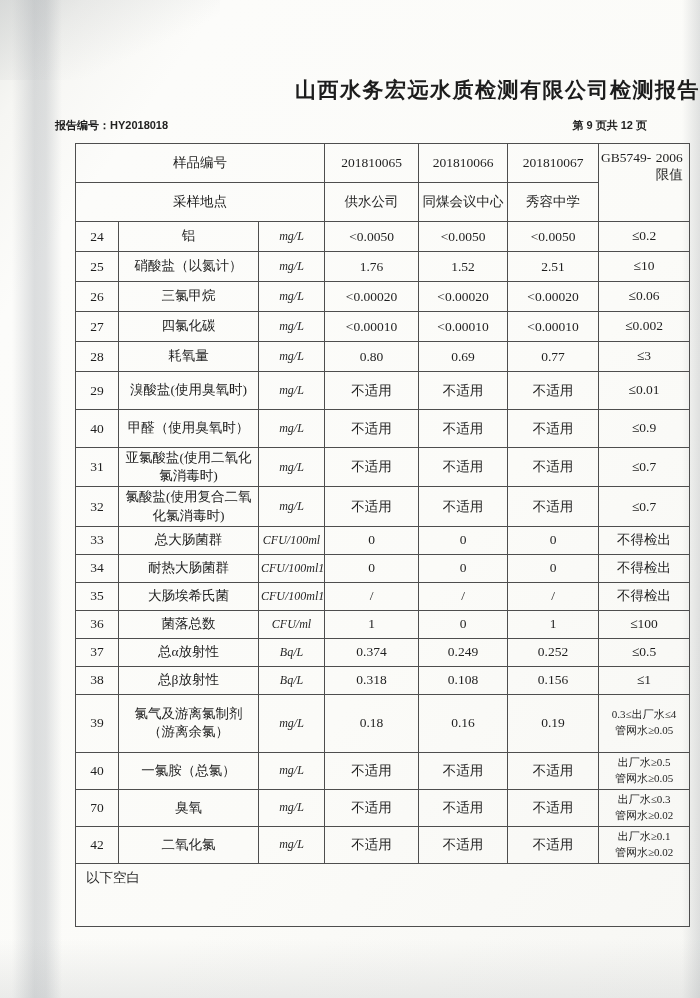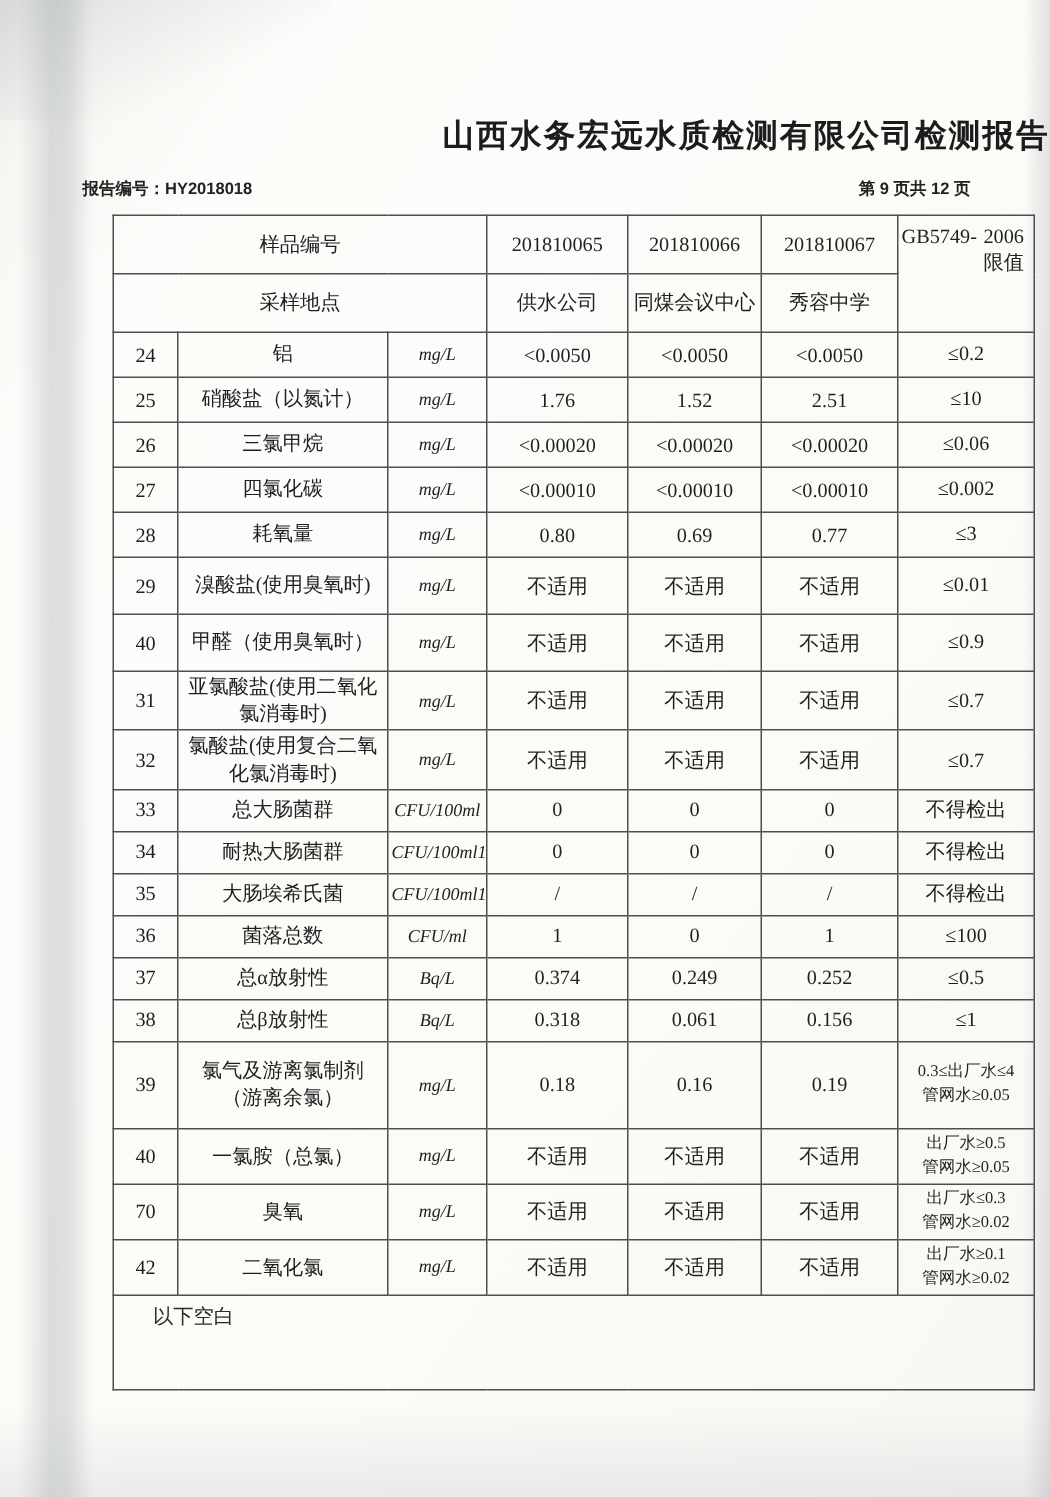--- a/index.html
+++ b/index.html
@@ -72,21 +72,21 @@
     height:66px;font-size:13.5px;
   }
   
   tbody tr{height:30px;}
   tbody tr:nth-child(n+6):nth-child(-n+9){height:38px;}
   tbody tr:nth-child(n+10):nth-child(-n+15){height:28px;}
   tbody tr:nth-child(16){height:58px;padding-left:48px;}
   tbody tr:nth-child(n+17):nth-child(-n+19){height:37px;}
   tfoot td.blank-cell{
     height:52px;text-align:left;vertical-align:top;
-    padding:5px 26px;font-size:13.5px;color:#2a2a2a;
+    padding:5px 10px;font-size:13.5px;color:#2a2a2a;
   }
 </style>
 </head>
 <body>
 
 <div class="page">
   <div class="shadow-left"></div>
   <div class="shadow-right"></div>
   <div class="shadow-topleft"></div>
   <div class="shadow-bottom"></div>
@@ -253,21 +253,21 @@
           <td>0.374</td>
           <td>0.249</td>
           <td>0.252</td>
           <td class="limit-cell">≤0.5</td>
         </tr>
         <tr>
           <td>38</td>
           <td class="name-cell">总β放射性</td>
           <td class="unit-cell">Bq/L</td>
           <td>0.318</td>
-          <td>0.061</td>
+          <td>0.108</td>
           <td>0.156</td>
           <td class="limit-cell">≤1</td>
         </tr>
         <tr>
           <td>39</td>
           <td class="name-cell">氯气及游离氯制剂
 （游离余氯）</td>
           <td class="unit-cell">mg/L</td>
           <td>0.18</td>
           <td>0.16</td>

